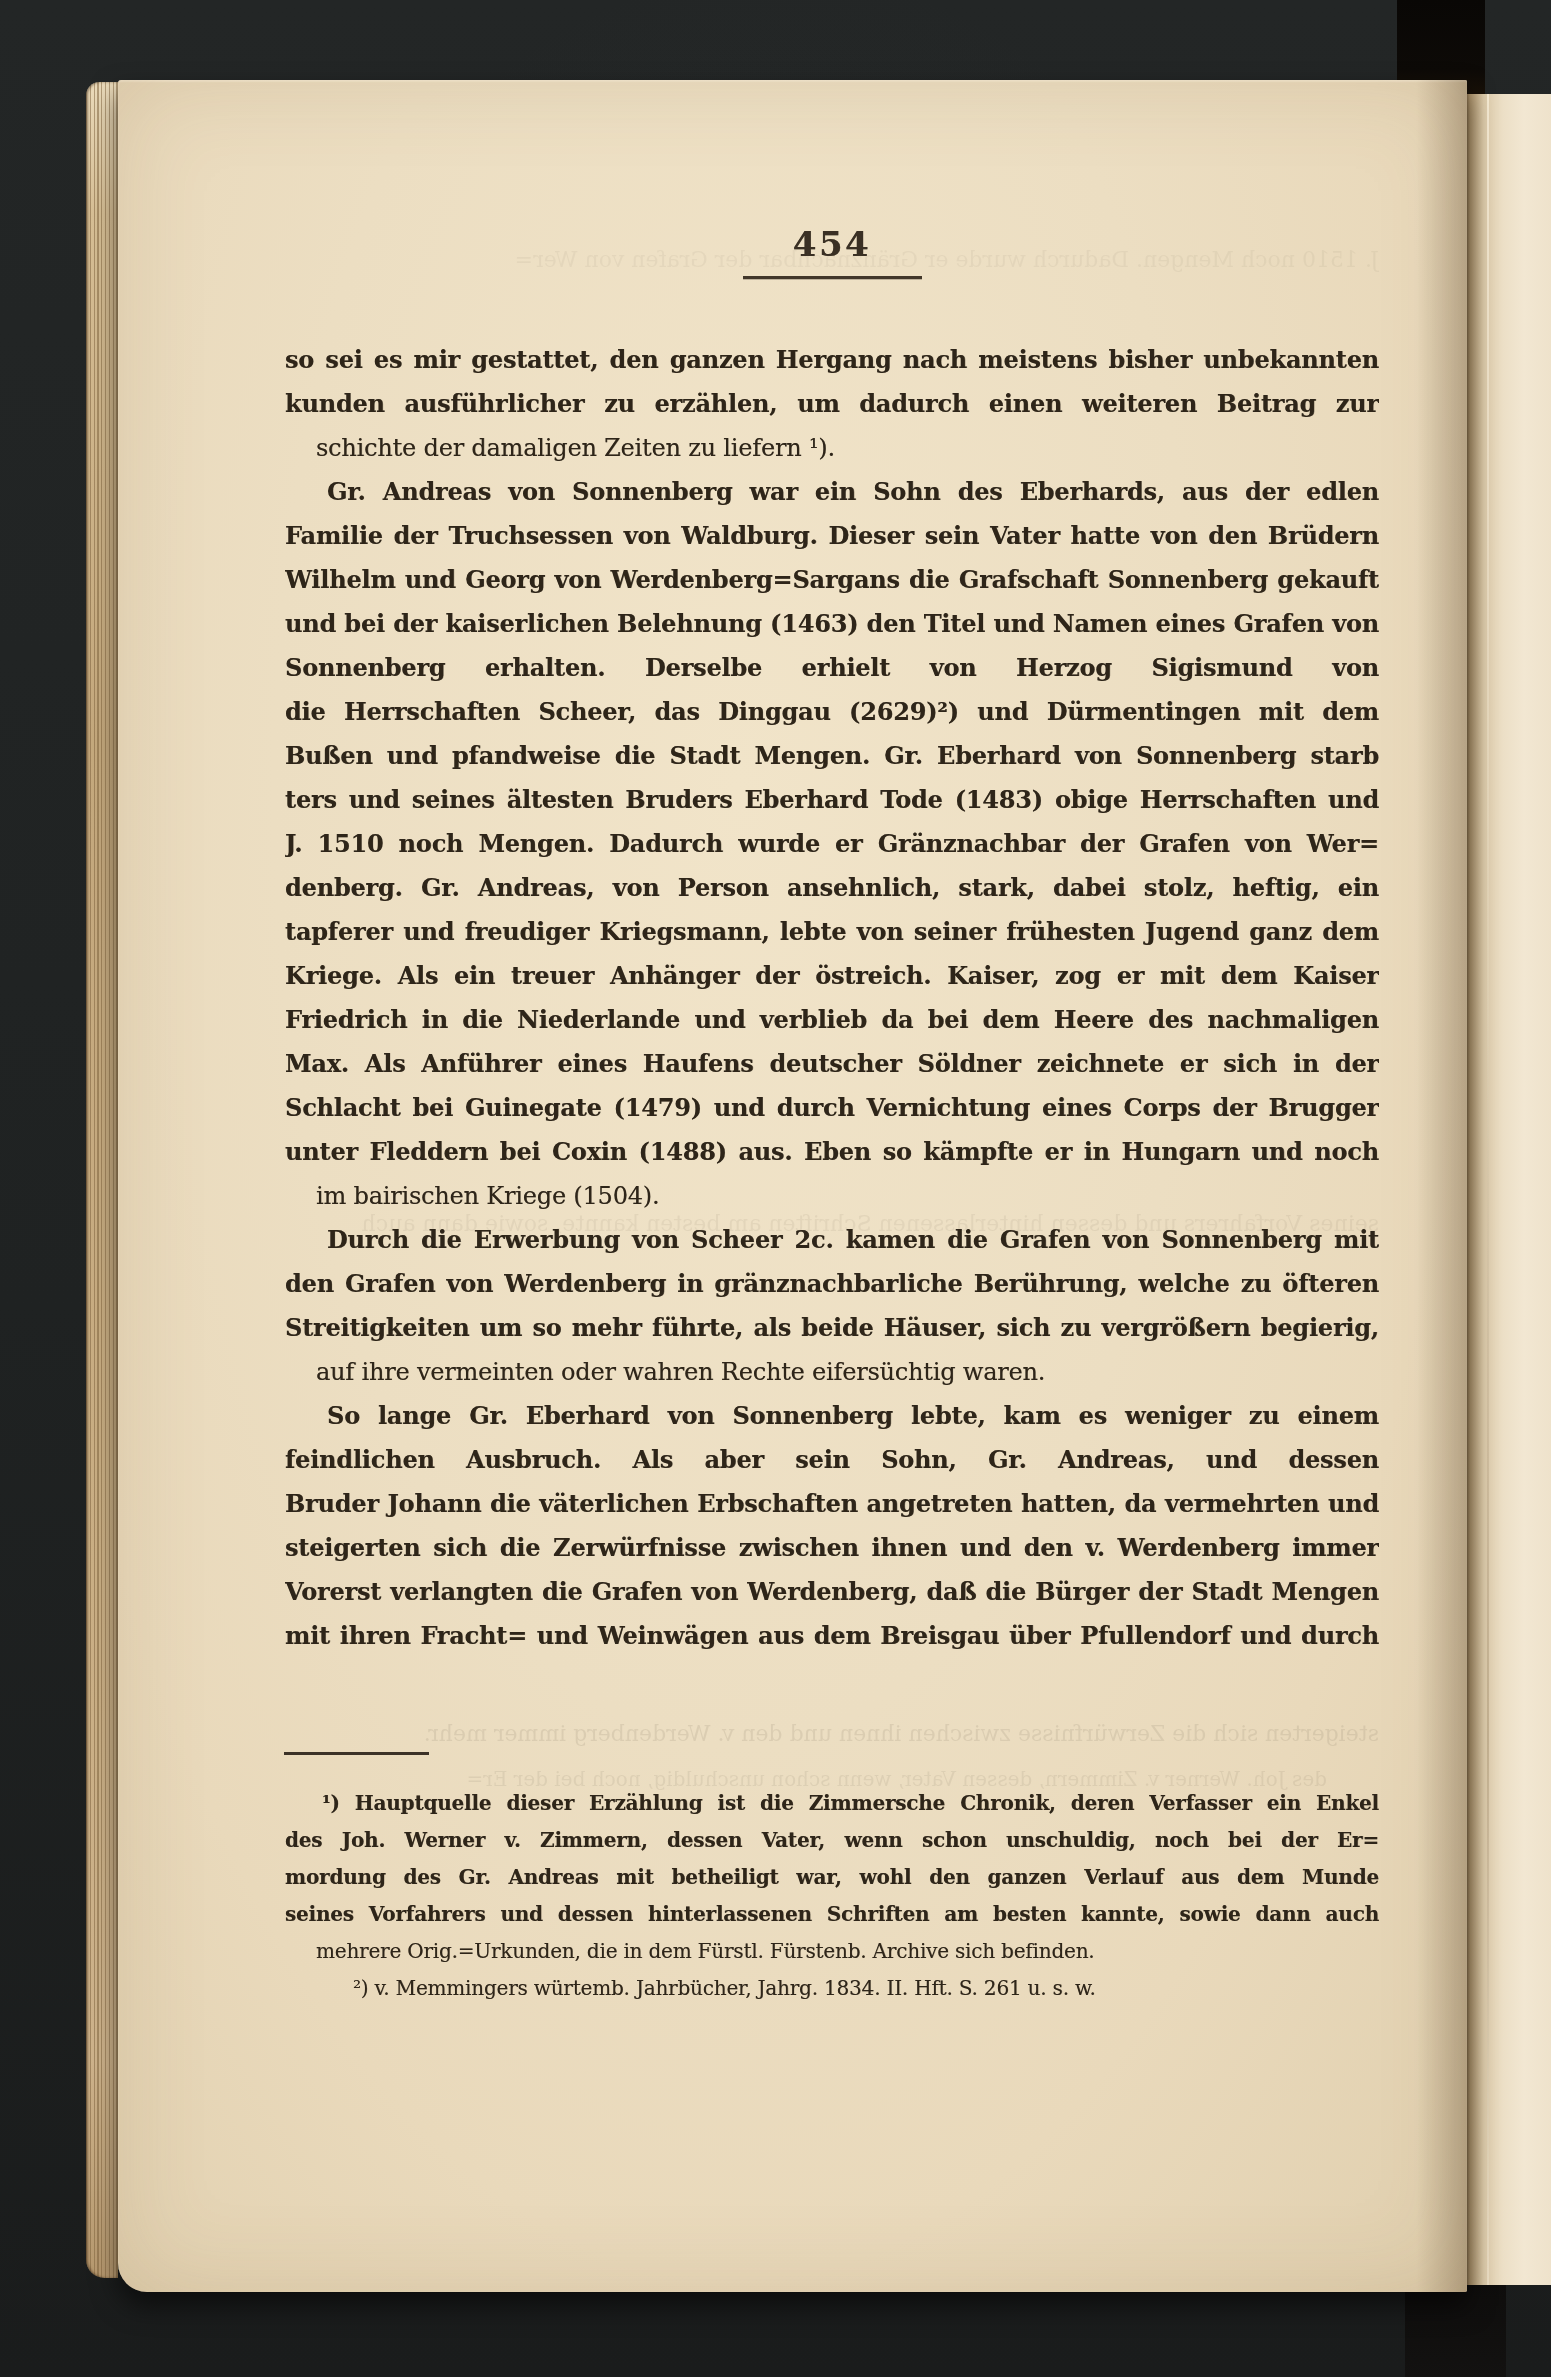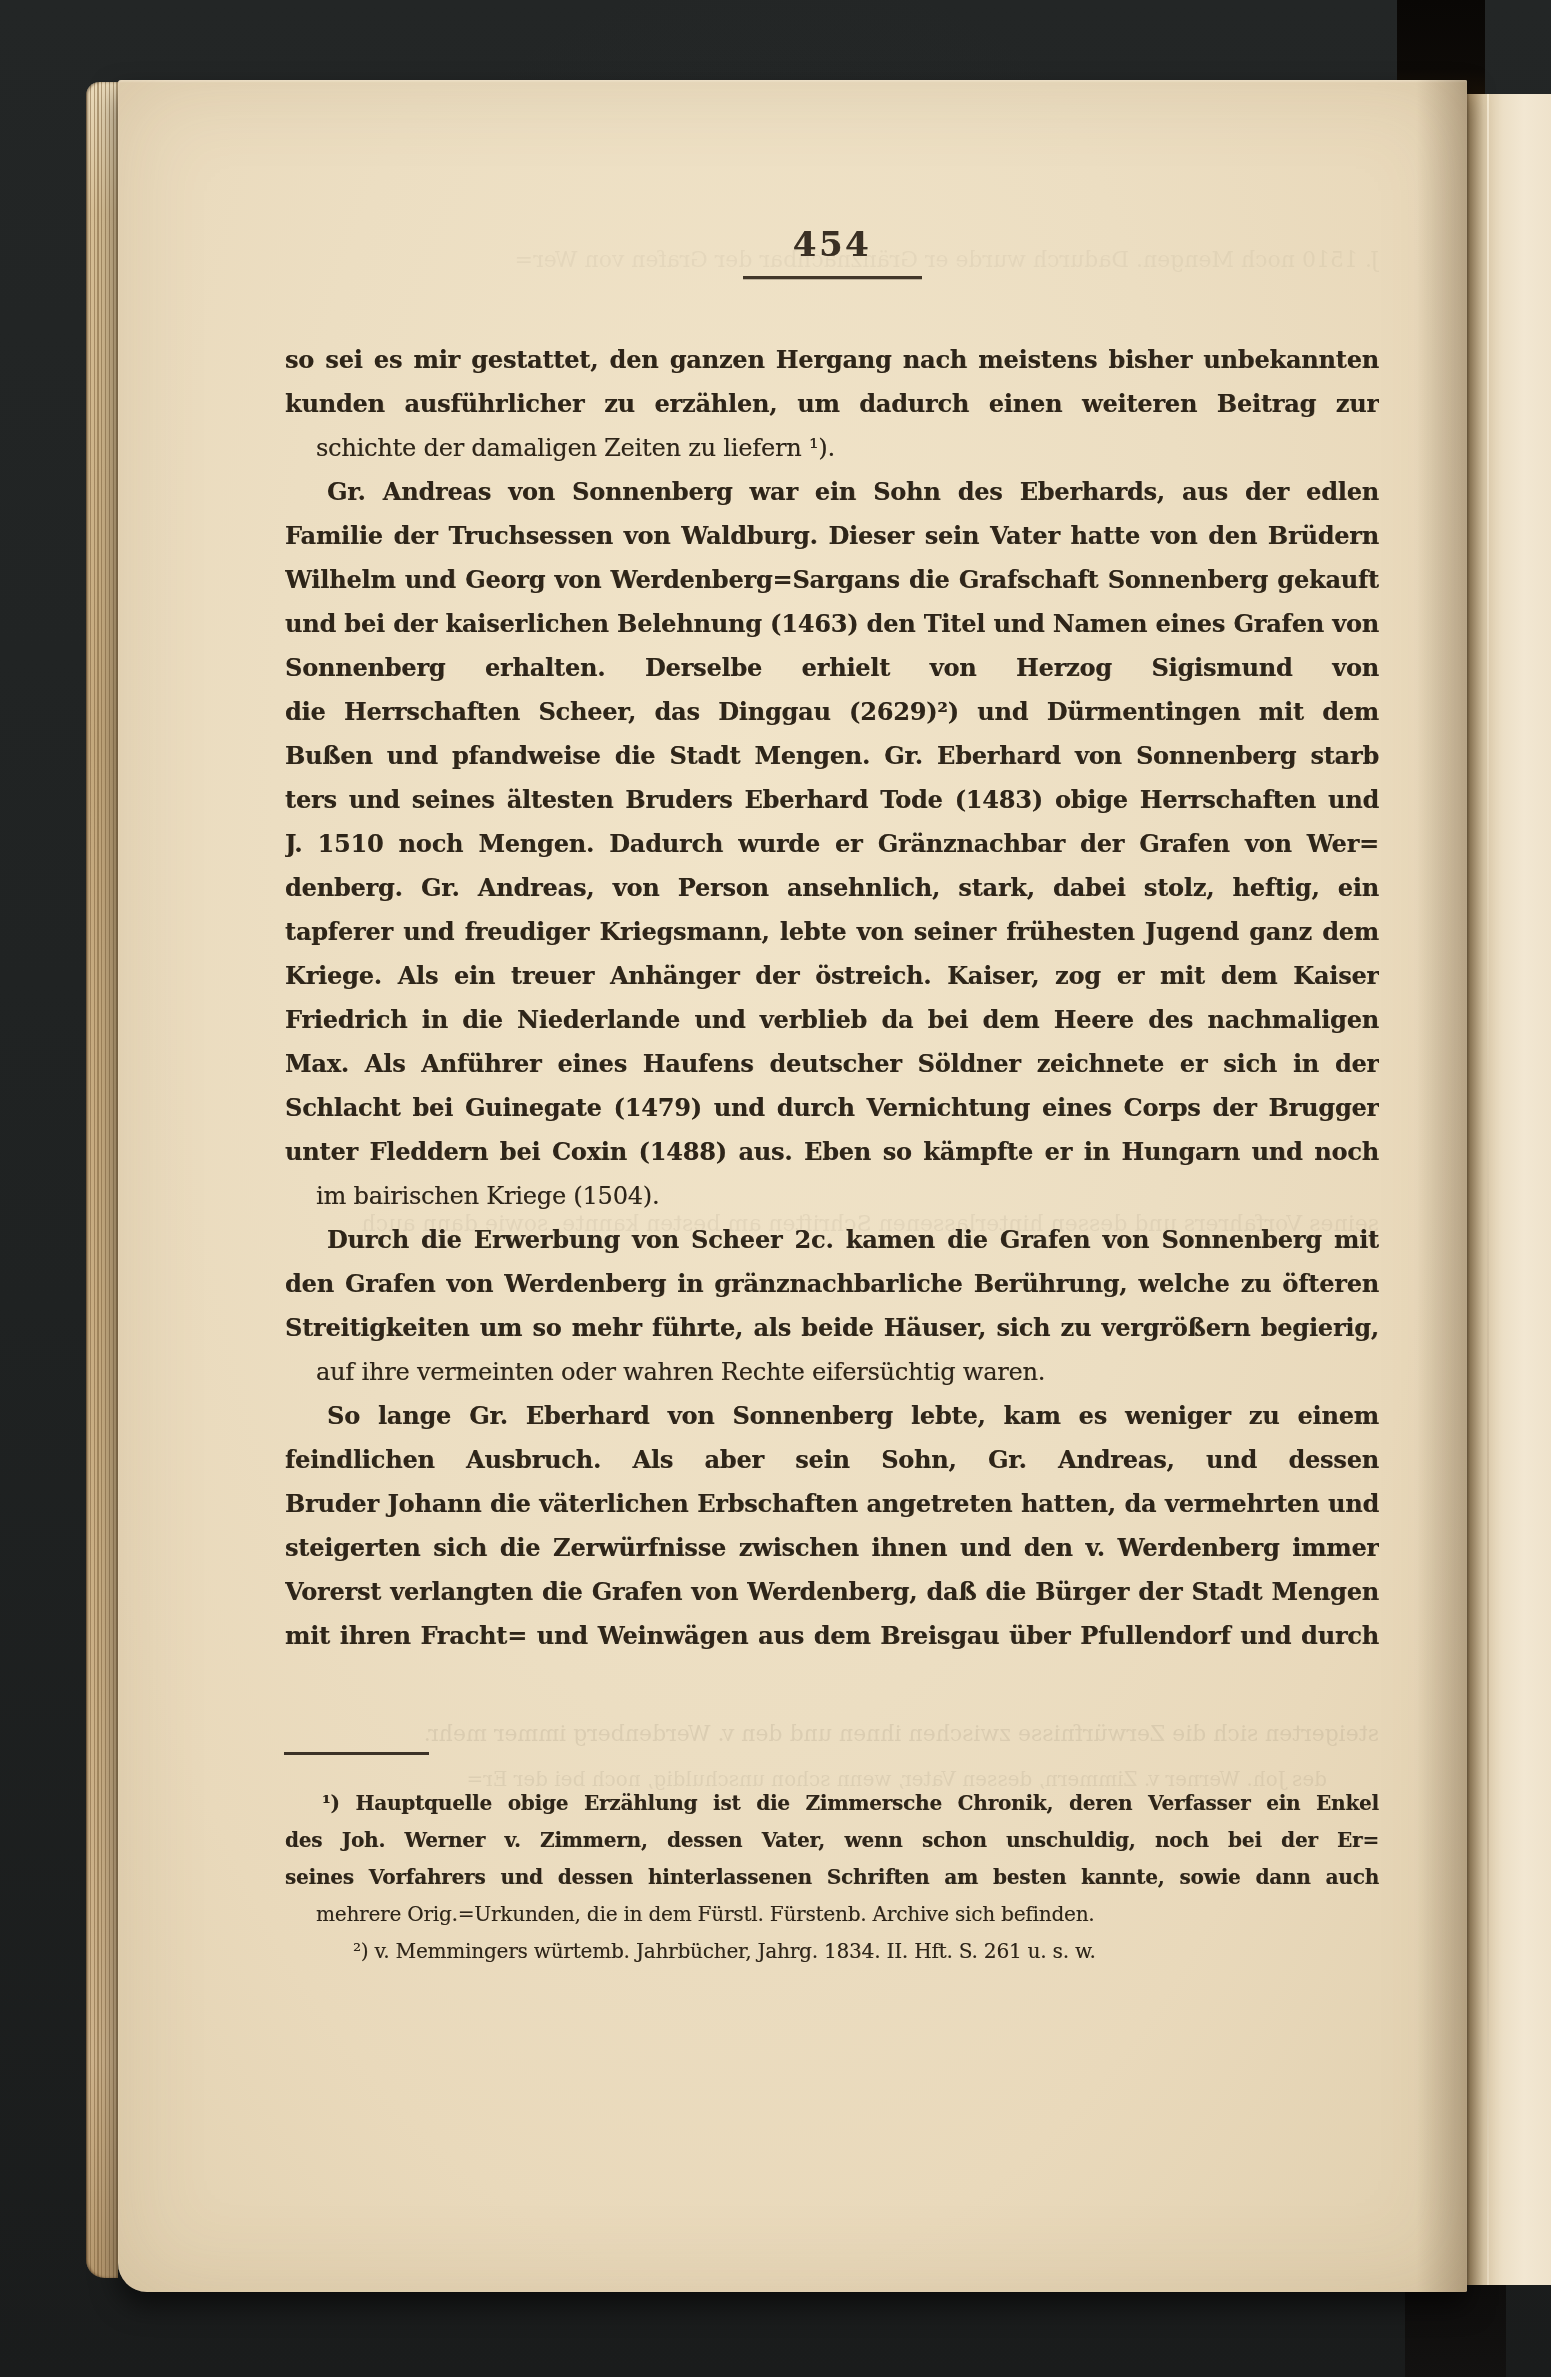--- a/index.html
+++ b/index.html
@@ -160,22 +160,23 @@
       <div class="ln j">feindlichen Ausbruch.  Als aber sein Sohn, Gr. Andreas, und dessen gleichgesinnter</div>
       <div class="ln j">Bruder Johann die väterlichen Erbschaften angetreten hatten, da vermehrten und</div>
       <div class="ln j">steigerten sich die Zerwürfnisse zwischen ihnen und den v. Werdenberg immer mehr.</div>
       <div class="ln j">Vorerst verlangten die Grafen von Werdenberg, daß die Bürger der Stadt Mengen</div>
       <div class="ln j">mit ihren Fracht= und Weinwägen aus dem Breisgau über Pfullendorf und durch</div>
     </div>
 
     <div class="fn-rule"></div>
 
     <div class="footnotes">
-      <div class="fln j find">¹) Hauptquelle obige Erzählung ist die Zimmersche Chronik, deren Verfasser ein Enkel</div>
+      <div class="fln j find">¹) Hauptquelle dieser Erzählung ist die Zimmersche Chronik, deren Verfasser ein Enkel</div>
       <div class="fln j">des Joh. Werner v. Zimmern, dessen Vater, wenn schon unschuldig, noch bei der Er=</div>
+      <div class="fln j">mordung des Gr. Andreas mit betheiligt war, wohl den ganzen Verlauf aus dem Munde</div>
       <div class="fln j">seines Vorfahrers und dessen hinterlassenen Schriften am besten kannte, sowie dann auch</div>
       <div class="fln l">mehrere Orig.=Urkunden, die in dem Fürstl. Fürstenb. Archive sich befinden.</div>
       <div class="fln l find">²) v. Memmingers würtemb. Jahrbücher, Jahrg. 1834. II. Hft. S. 261 u. s. w.</div>
     </div>
 
   </div>
 </div>
 
 
 </body></html>

